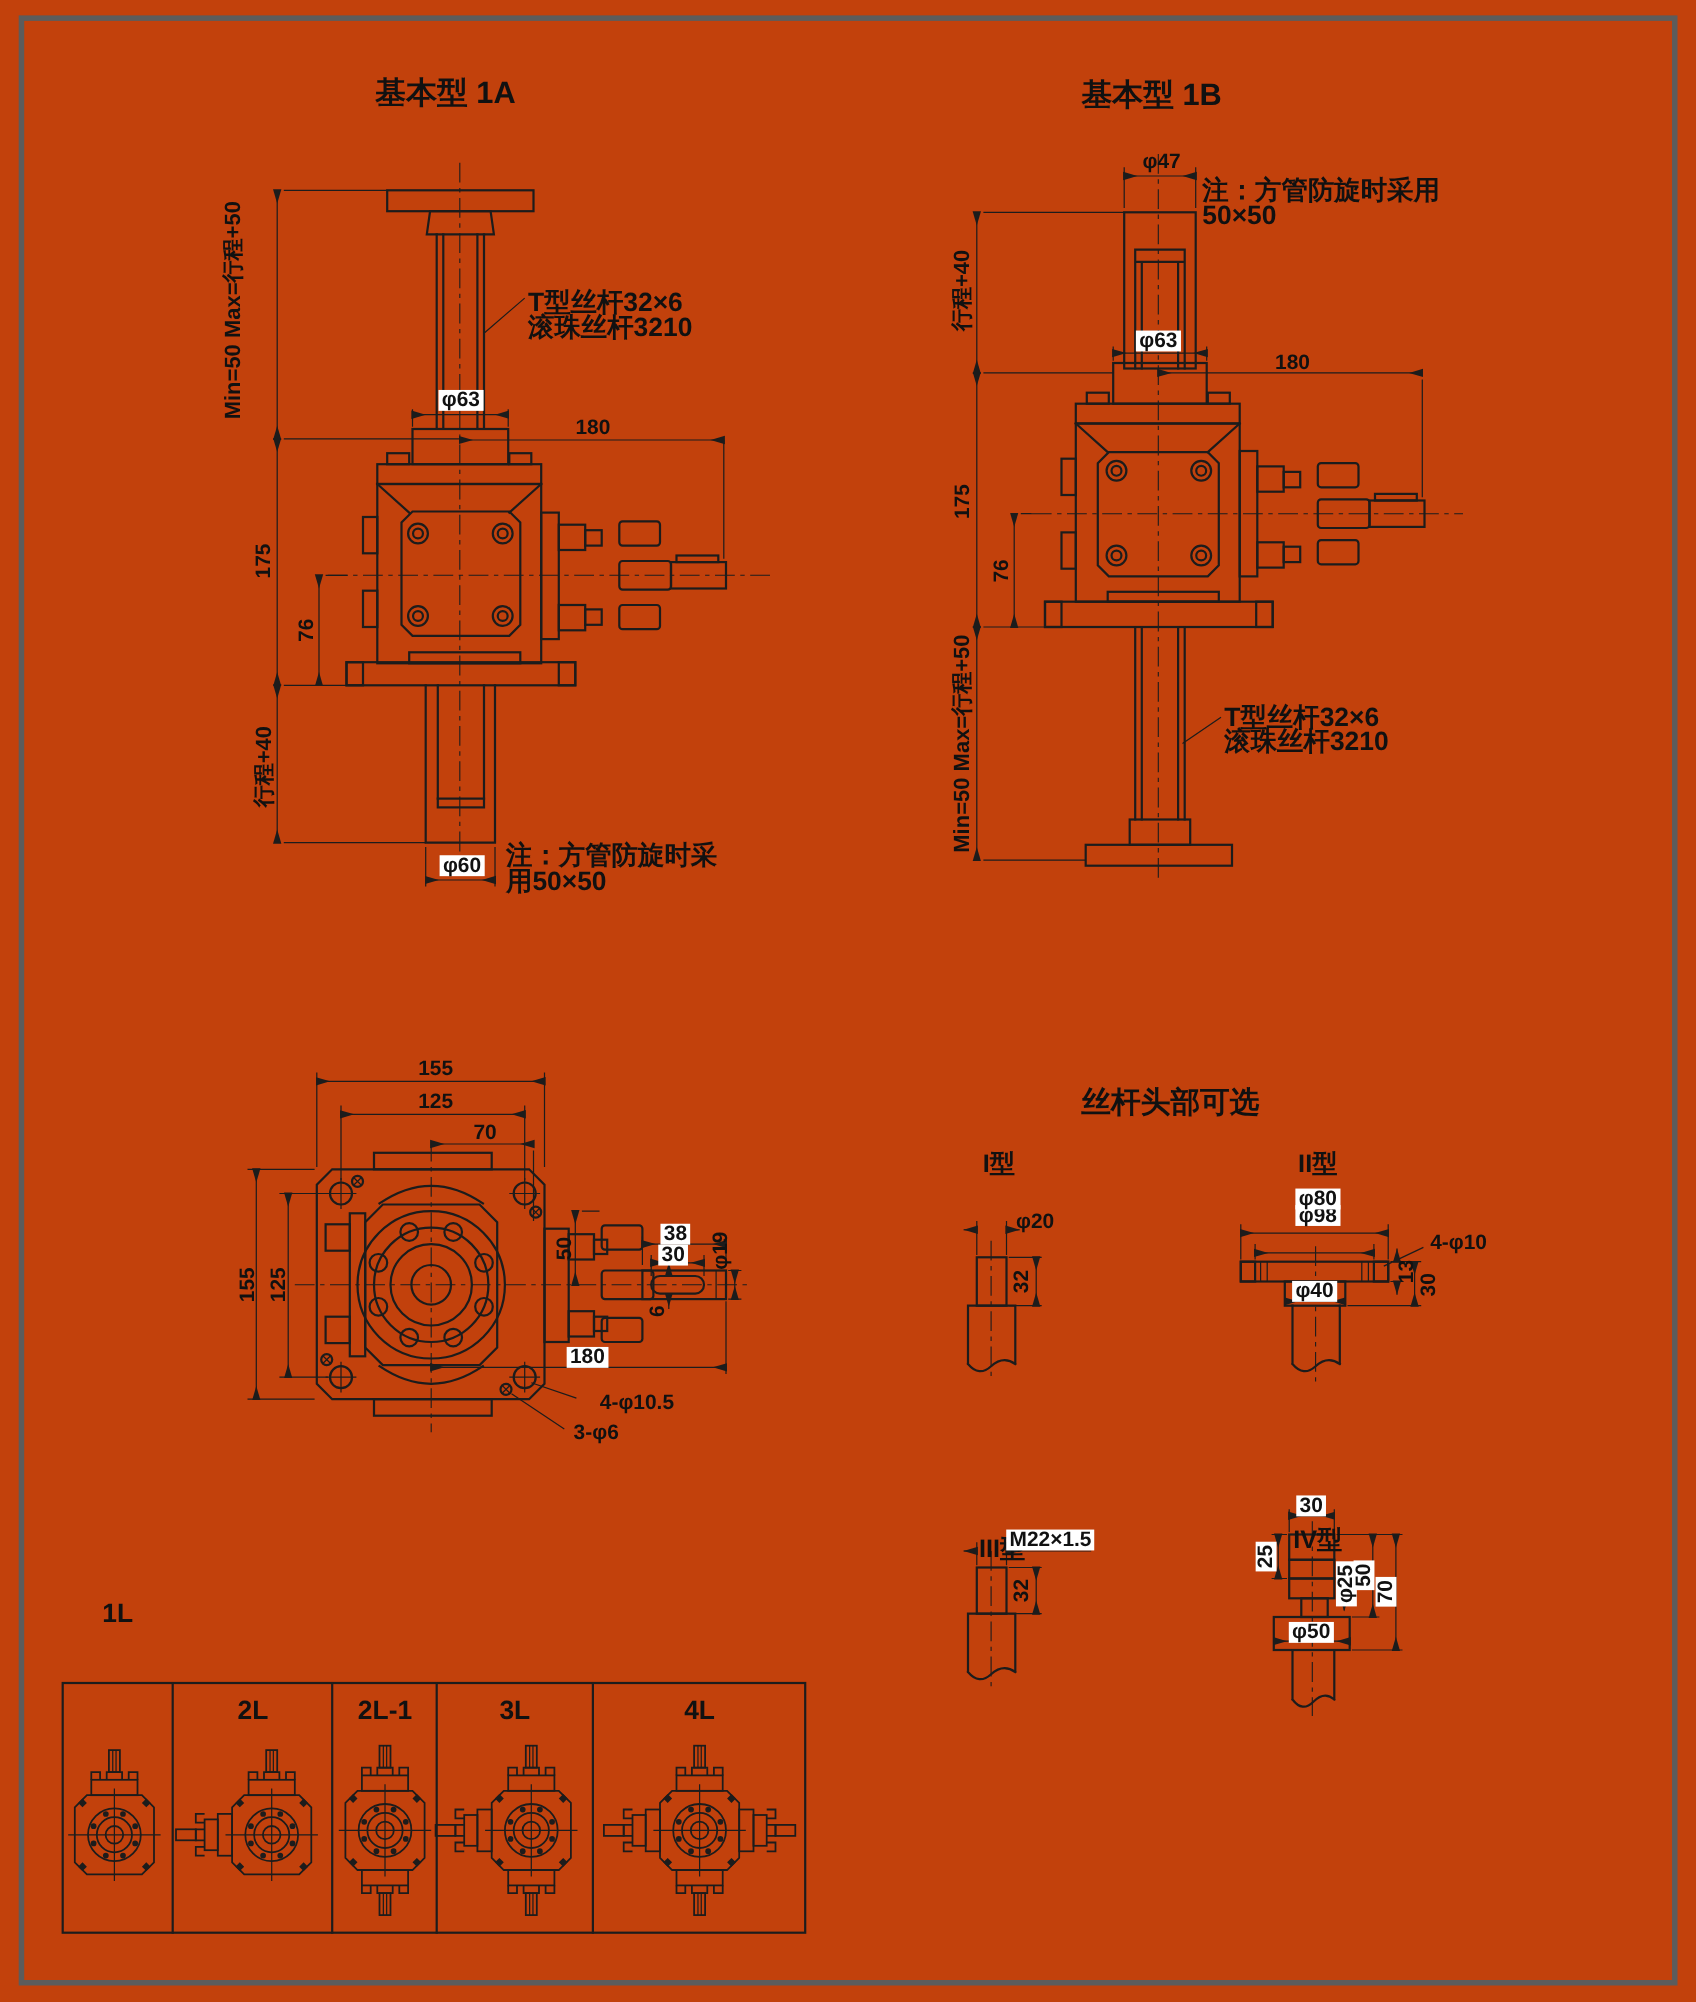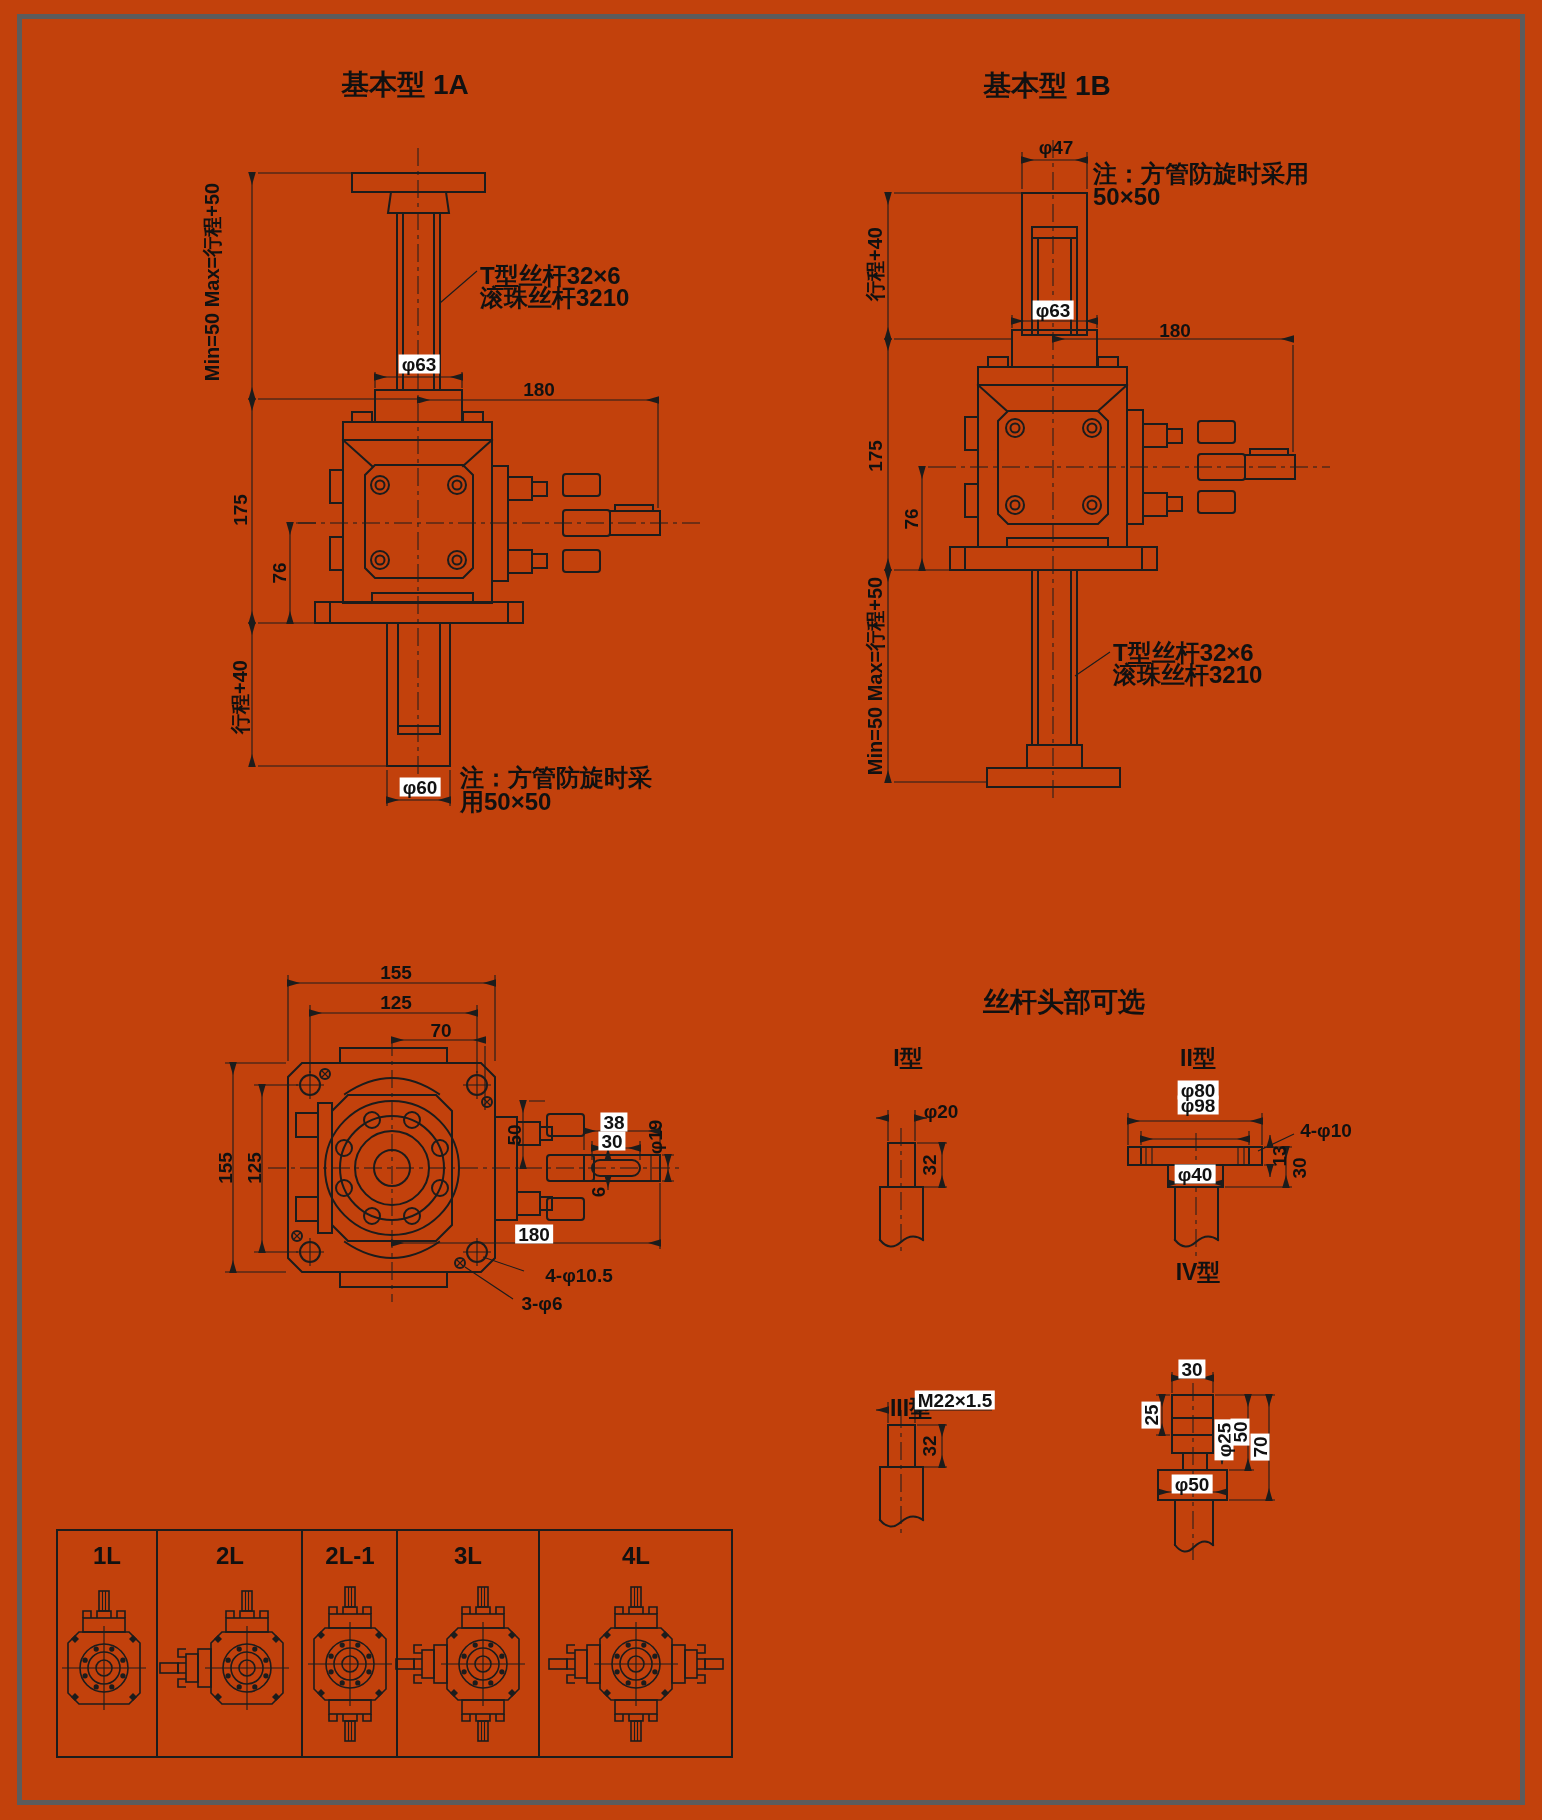--- a/index.html
+++ b/index.html
@@ -384,26 +384,26 @@
   <div class="lbl type" style="left:1198px;top:1058px;">II型</div>
   <div class="lbl bg" style="left:1198px;top:1105px;">φ98</div>
   <div class="lbl bg" style="left:1198px;top:1090px;">φ80</div>
   <div class="lbl" style="left:1326px;top:1130px;">4-φ10</div>
   <div class="vlbl" style="left:1279px;top:1156px;">13</div>
   <div class="vlbl" style="left:1299px;top:1168px;">30</div>
   <div class="lbl bg" style="left:1195px;top:1174px;">φ40</div>
   <div class="lbl type" style="left:911px;top:1408px;">III型</div>
   <div class="lbl bg" style="left:955px;top:1400px;">M22×1.5</div>
   <div class="vlbl" style="left:929px;top:1446px;">32</div>
-  <div class="lbl type" style="left:1198px;top:1272px;">IV型</div>
+  <div class="lbl type" style="left:1198px;top:1400px;">IV型</div>
   <div class="lbl bg" style="left:1192px;top:1369px;">30</div>
   <div class="vlbl bg" style="left:1151px;top:1415px;">25</div>
   <div class="vlbl bg" style="left:1224px;top:1440px;">φ25</div>
   <div class="vlbl bg" style="left:1240px;top:1432px;">50</div>
   <div class="vlbl bg" style="left:1260px;top:1447px;">70</div>
   <div class="lbl bg" style="left:1192px;top:1484px;">φ50</div>
 
-  <div class="lbl cellL" style="left:107px;top:1556px;">1L</div>
+  <div class="lbl cellL" style="left:107px;top:1468px;">1L</div>
   <div class="lbl cellL" style="left:230px;top:1556px;">2L</div>
   <div class="lbl cellL" style="left:350px;top:1556px;">2L-1</div>
   <div class="lbl cellL" style="left:468px;top:1556px;">3L</div>
   <div class="lbl cellL" style="left:636px;top:1556px;">4L</div>
 </div>
 
 </body></html>

